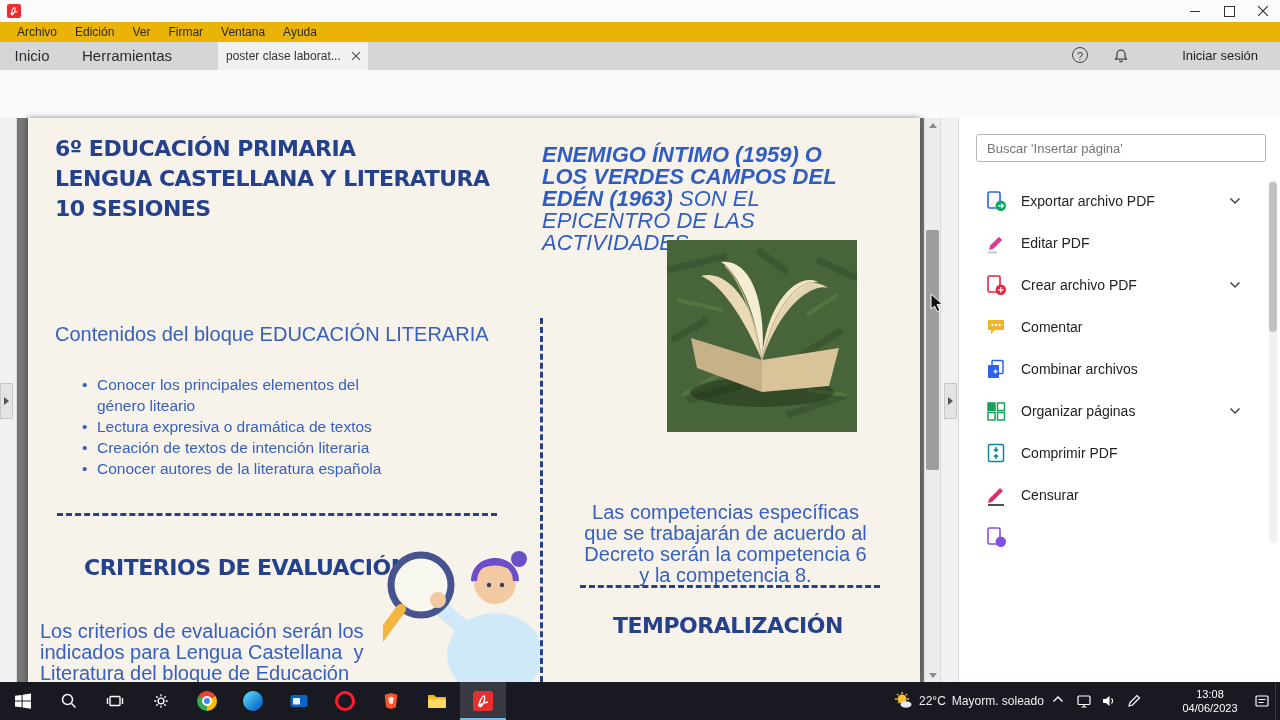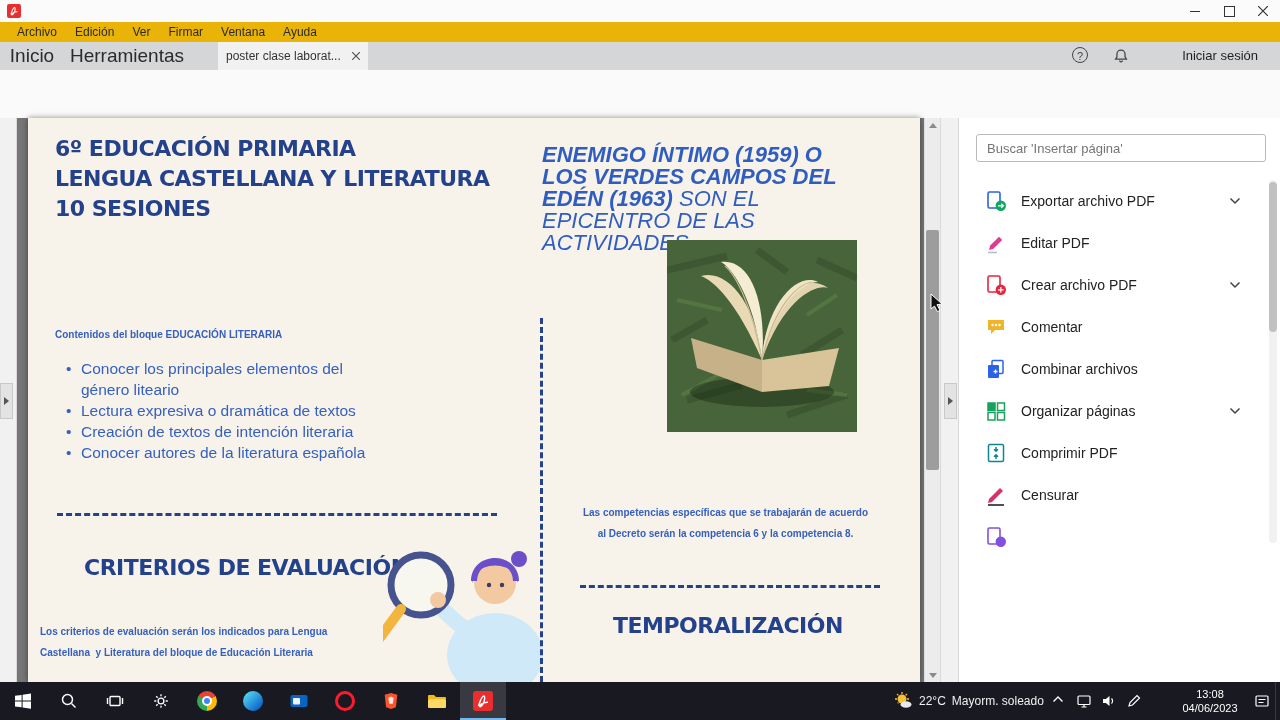--- a/index.html
+++ b/index.html
@@ -12,21 +12,21 @@
   #titlebar{position:absolute;left:0;top:0;width:1280px;height:22px;background:#fbfbfb;border-bottom:1px solid #e9e9e9;}
   #titlebar .title{position:absolute;left:28px;top:0;height:22px;line-height:22px;font-size:12px;color:#333;white-space:nowrap;}
   .winbtn{position:absolute;top:0;width:34px;height:22px;display:flex;align-items:center;justify-content:center;}
 
   
   #menubar{position:absolute;left:0;top:22px;width:1280px;height:20px;background:#eab308;display:flex;padding-left:8px;box-sizing:border-box;}
   #menubar span{font-size:12px;color:#2b2b2b;padding:0 9px;line-height:20px;cursor:default;}
 
   
   #tabbar{position:absolute;left:0;top:42px;width:1280px;height:28px;background:#d5d6d8;}
-  .flat-tab{position:absolute;top:0;height:28px;line-height:28px;font-size:19px;color:#2b2b2b;text-align:center;}
+  .flat-tab{position:absolute;top:0;height:28px;line-height:28px;font-size:15px;color:#2b2b2b;text-align:center;}
   #doc-tab{position:absolute;left:218px;top:0;width:150px;height:28px;background:#f1f1f1;display:flex;align-items:center;padding:0 8px;box-sizing:border-box;}
   #doc-tab .lbl{font-size:12px;color:#333;white-space:nowrap;overflow:hidden;flex:1;}
   #signin{position:absolute;right:22px;top:0;height:28px;line-height:28px;font-size:13px;color:#1f1f1f;}
   .tab-ico{position:absolute;top:5px;width:18px;height:18px;}
 
   
   #toolbar{position:absolute;left:0;top:70px;width:1280px;height:48px;background:#fafafa;border-bottom:1px solid #cfcfcf;}
   .tico{position:absolute;top:86px;width:20px;height:20px;}
   .tdiv{position:absolute;top:83px;width:1px;height:26px;background:#d6d6d6;}
   #page-input{position:absolute;left:336px;top:85px;width:26px;height:20px;border:1px solid #b9b9b9;background:#fff;font-size:12px;text-align:center;box-sizing:border-box;font-family:"Liberation Sans",sans-serif;}
@@ -43,29 +43,29 @@
 
   
   #vscroll{position:absolute;left:924px;top:0;width:16px;height:564px;background:#ececec;border-left:1px solid #dcdcdc;}
   .sb-arrow{position:absolute;left:0;width:16px;height:14px;display:flex;align-items:center;justify-content:center;}
   .tri-up{width:0;height:0;border-left:4px solid transparent;border-right:4px solid transparent;border-bottom:5px solid #8a8a8a;}
   .tri-dn{width:0;height:0;border-left:4px solid transparent;border-right:4px solid transparent;border-top:5px solid #8a8a8a;}
   #vthumb{position:absolute;left:1px;top:112px;width:13px;height:240px;background:#9d9d9d;border-radius:2px;}
 
   
   .p-head{font-family:"DejaVu Sans",sans-serif;font-weight:bold;color:#24418c;font-size:22px;letter-spacing:-0.5px;}
-  .p-body{color:#3560bf;font-size:10px;line-height:21px;font-weight:bold;}
+  .p-body{color:#3560bf;font-size:20px;line-height:21px;}
   .dash-h{border-top:3px dashed #24418c;}
   .dash-v{border-left:3px dashed #24418c;}
   #poster-title{position:absolute;left:27px;top:16px;line-height:30px;}
   #intro{position:absolute;left:514px;top:26px;width:300px;text-align:left;font-size:22px;line-height:22px;color:#2f5dc0;font-style:italic;}
   #intro .b{font-weight:bold;}
   #contenidos-h{position:absolute;left:12px;top:163px;}
   #contenidos-sub{position:absolute;left:27px;top:206px;white-space:nowrap;}
-  #bullets{position:absolute;left:38px;top:240px;width:310px;margin:0;padding:0;list-style:none;}
+  #bullets{position:absolute;left:38px;top:240px;width:310px;margin:16px;padding:0;list-style:none;}
   #bullets li{position:relative;padding-left:15px;color:#3560bf;font-size:15.5px;line-height:21px;}
   #bullets li::before{content:"•";position:absolute;left:0;color:#3560bf;}
   #dash1{position:absolute;left:29px;top:395px;width:440px;}
   #criterios-h{position:absolute;left:12px;top:437px;margin-left:44px;}
   #criterios-body{position:absolute;left:12px;top:503px;width:335px;white-space:pre-wrap;}
   #divider-v{position:absolute;left:512px;top:200px;height:364px;}
   #competencias-h{position:absolute;left:535px;top:330px;width:330px;text-align:center;}
   #competencias-body{position:absolute;left:550px;top:384px;width:295px;text-align:center;}
   #dash2{position:absolute;left:552px;top:467px;width:300px;}
   #temporalizacion-h{position:absolute;left:535px;top:495px;width:330px;text-align:center;}

